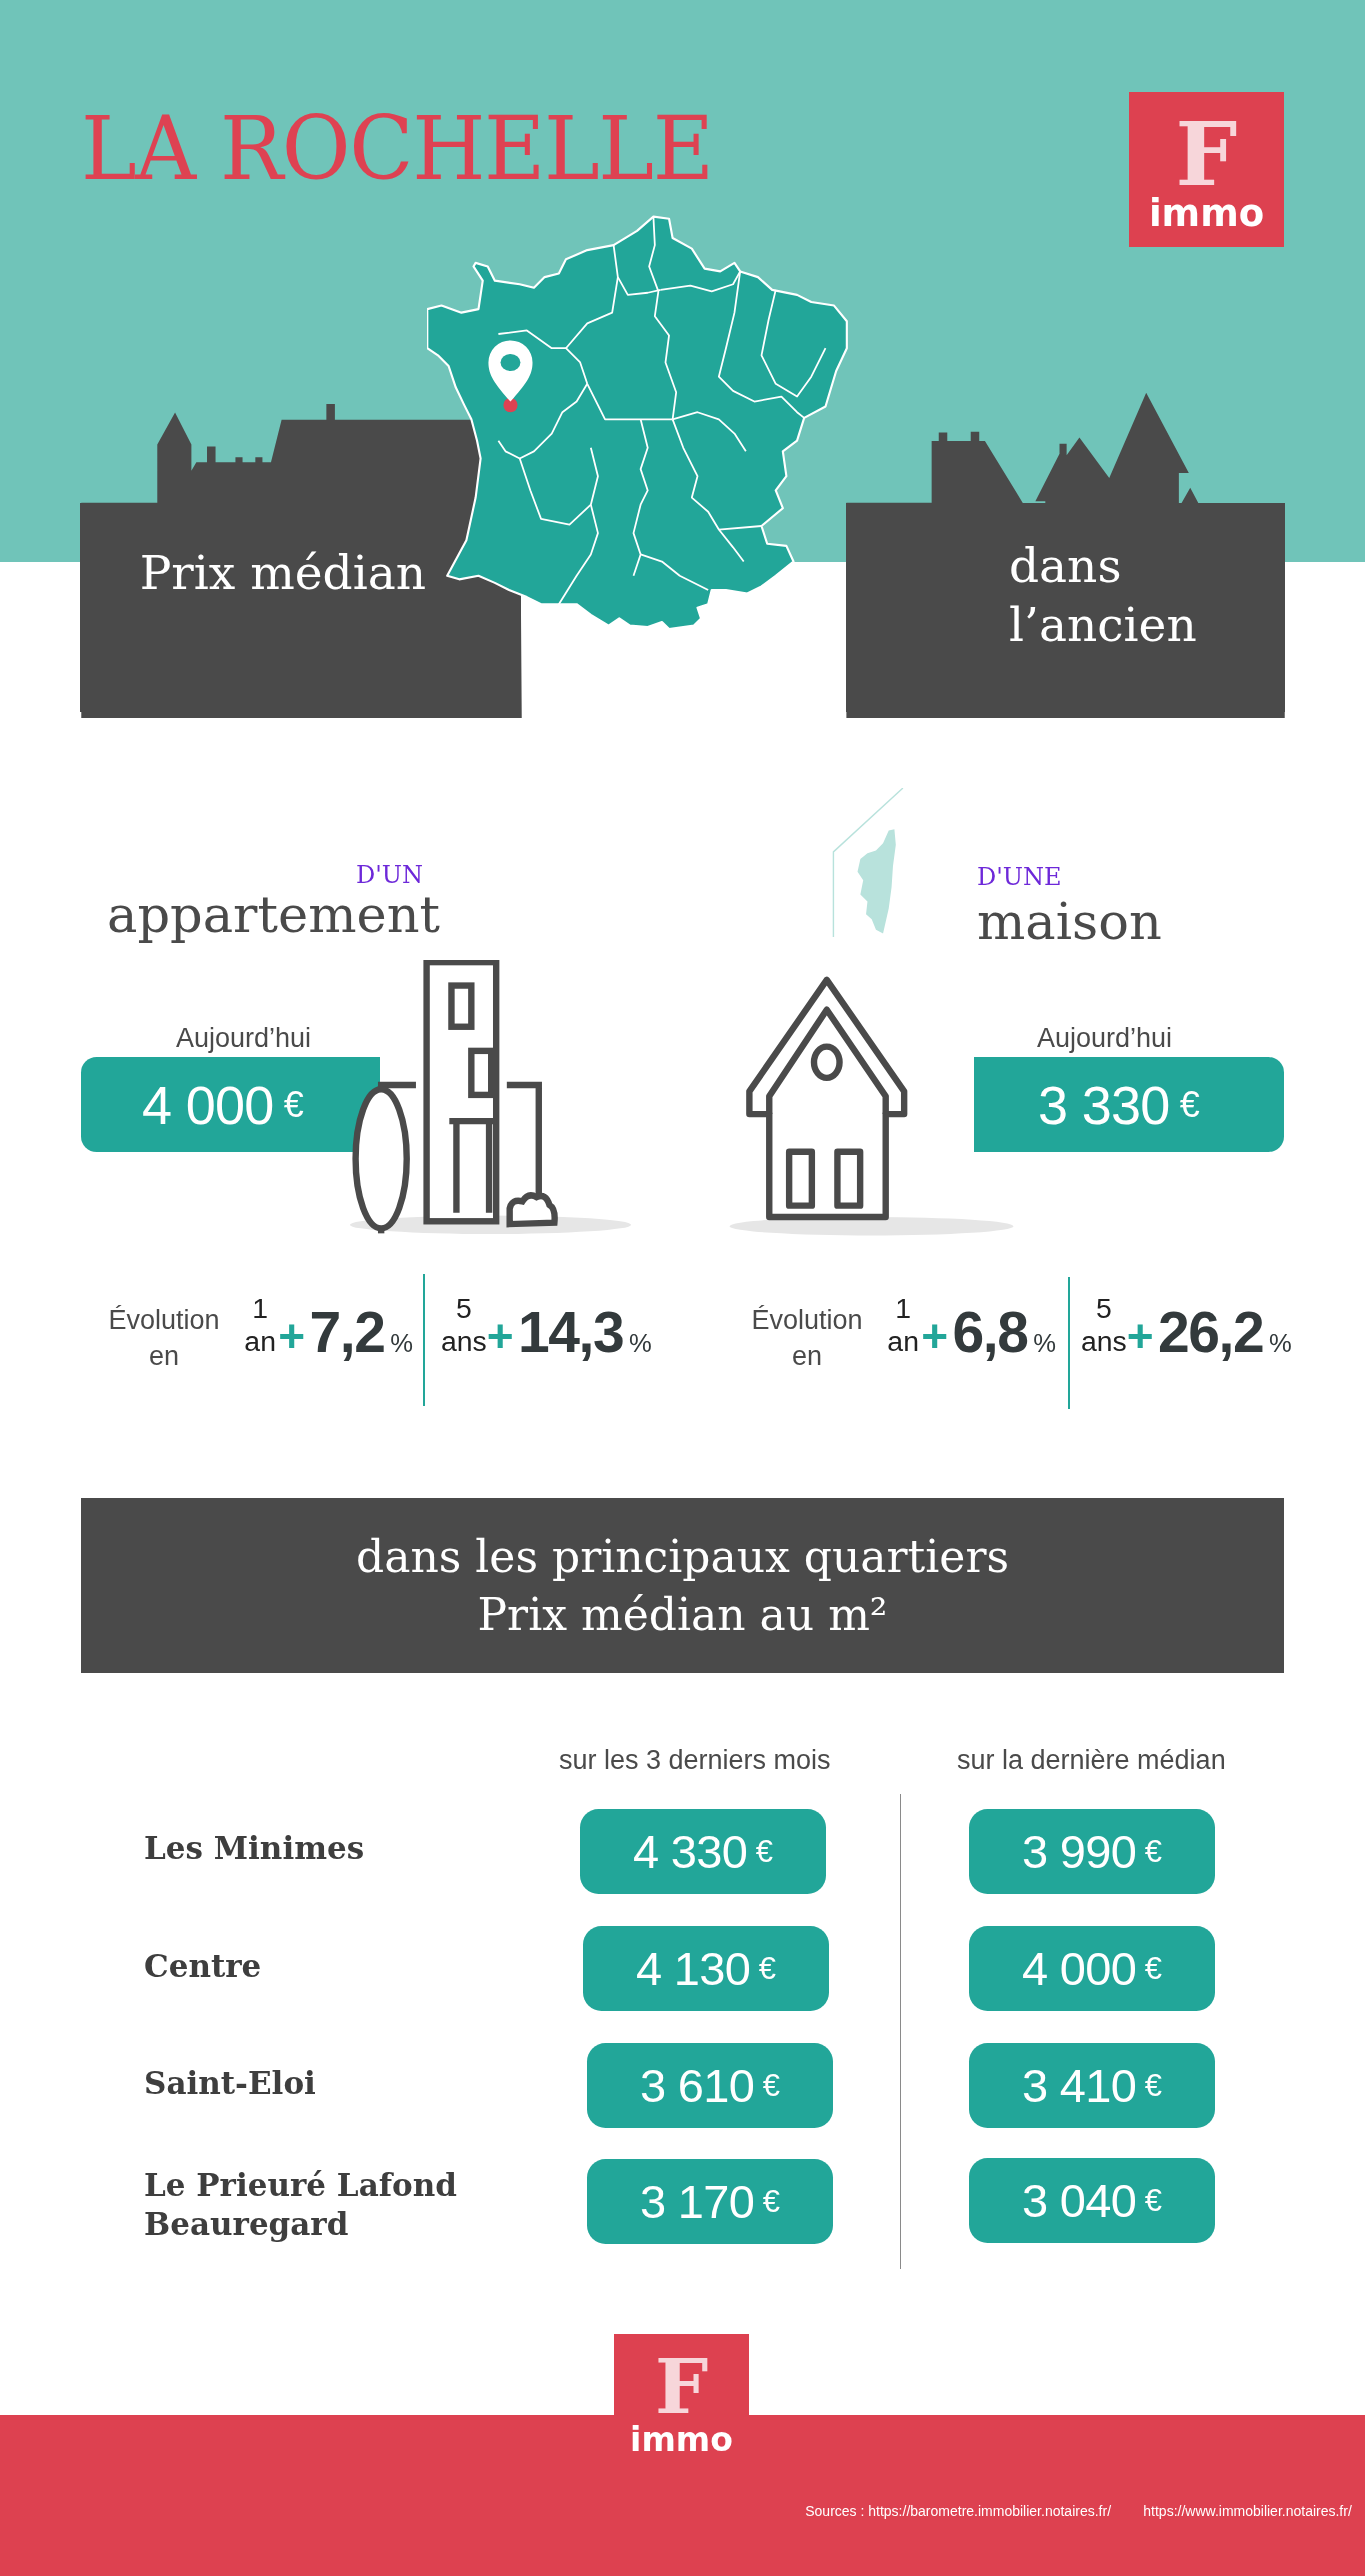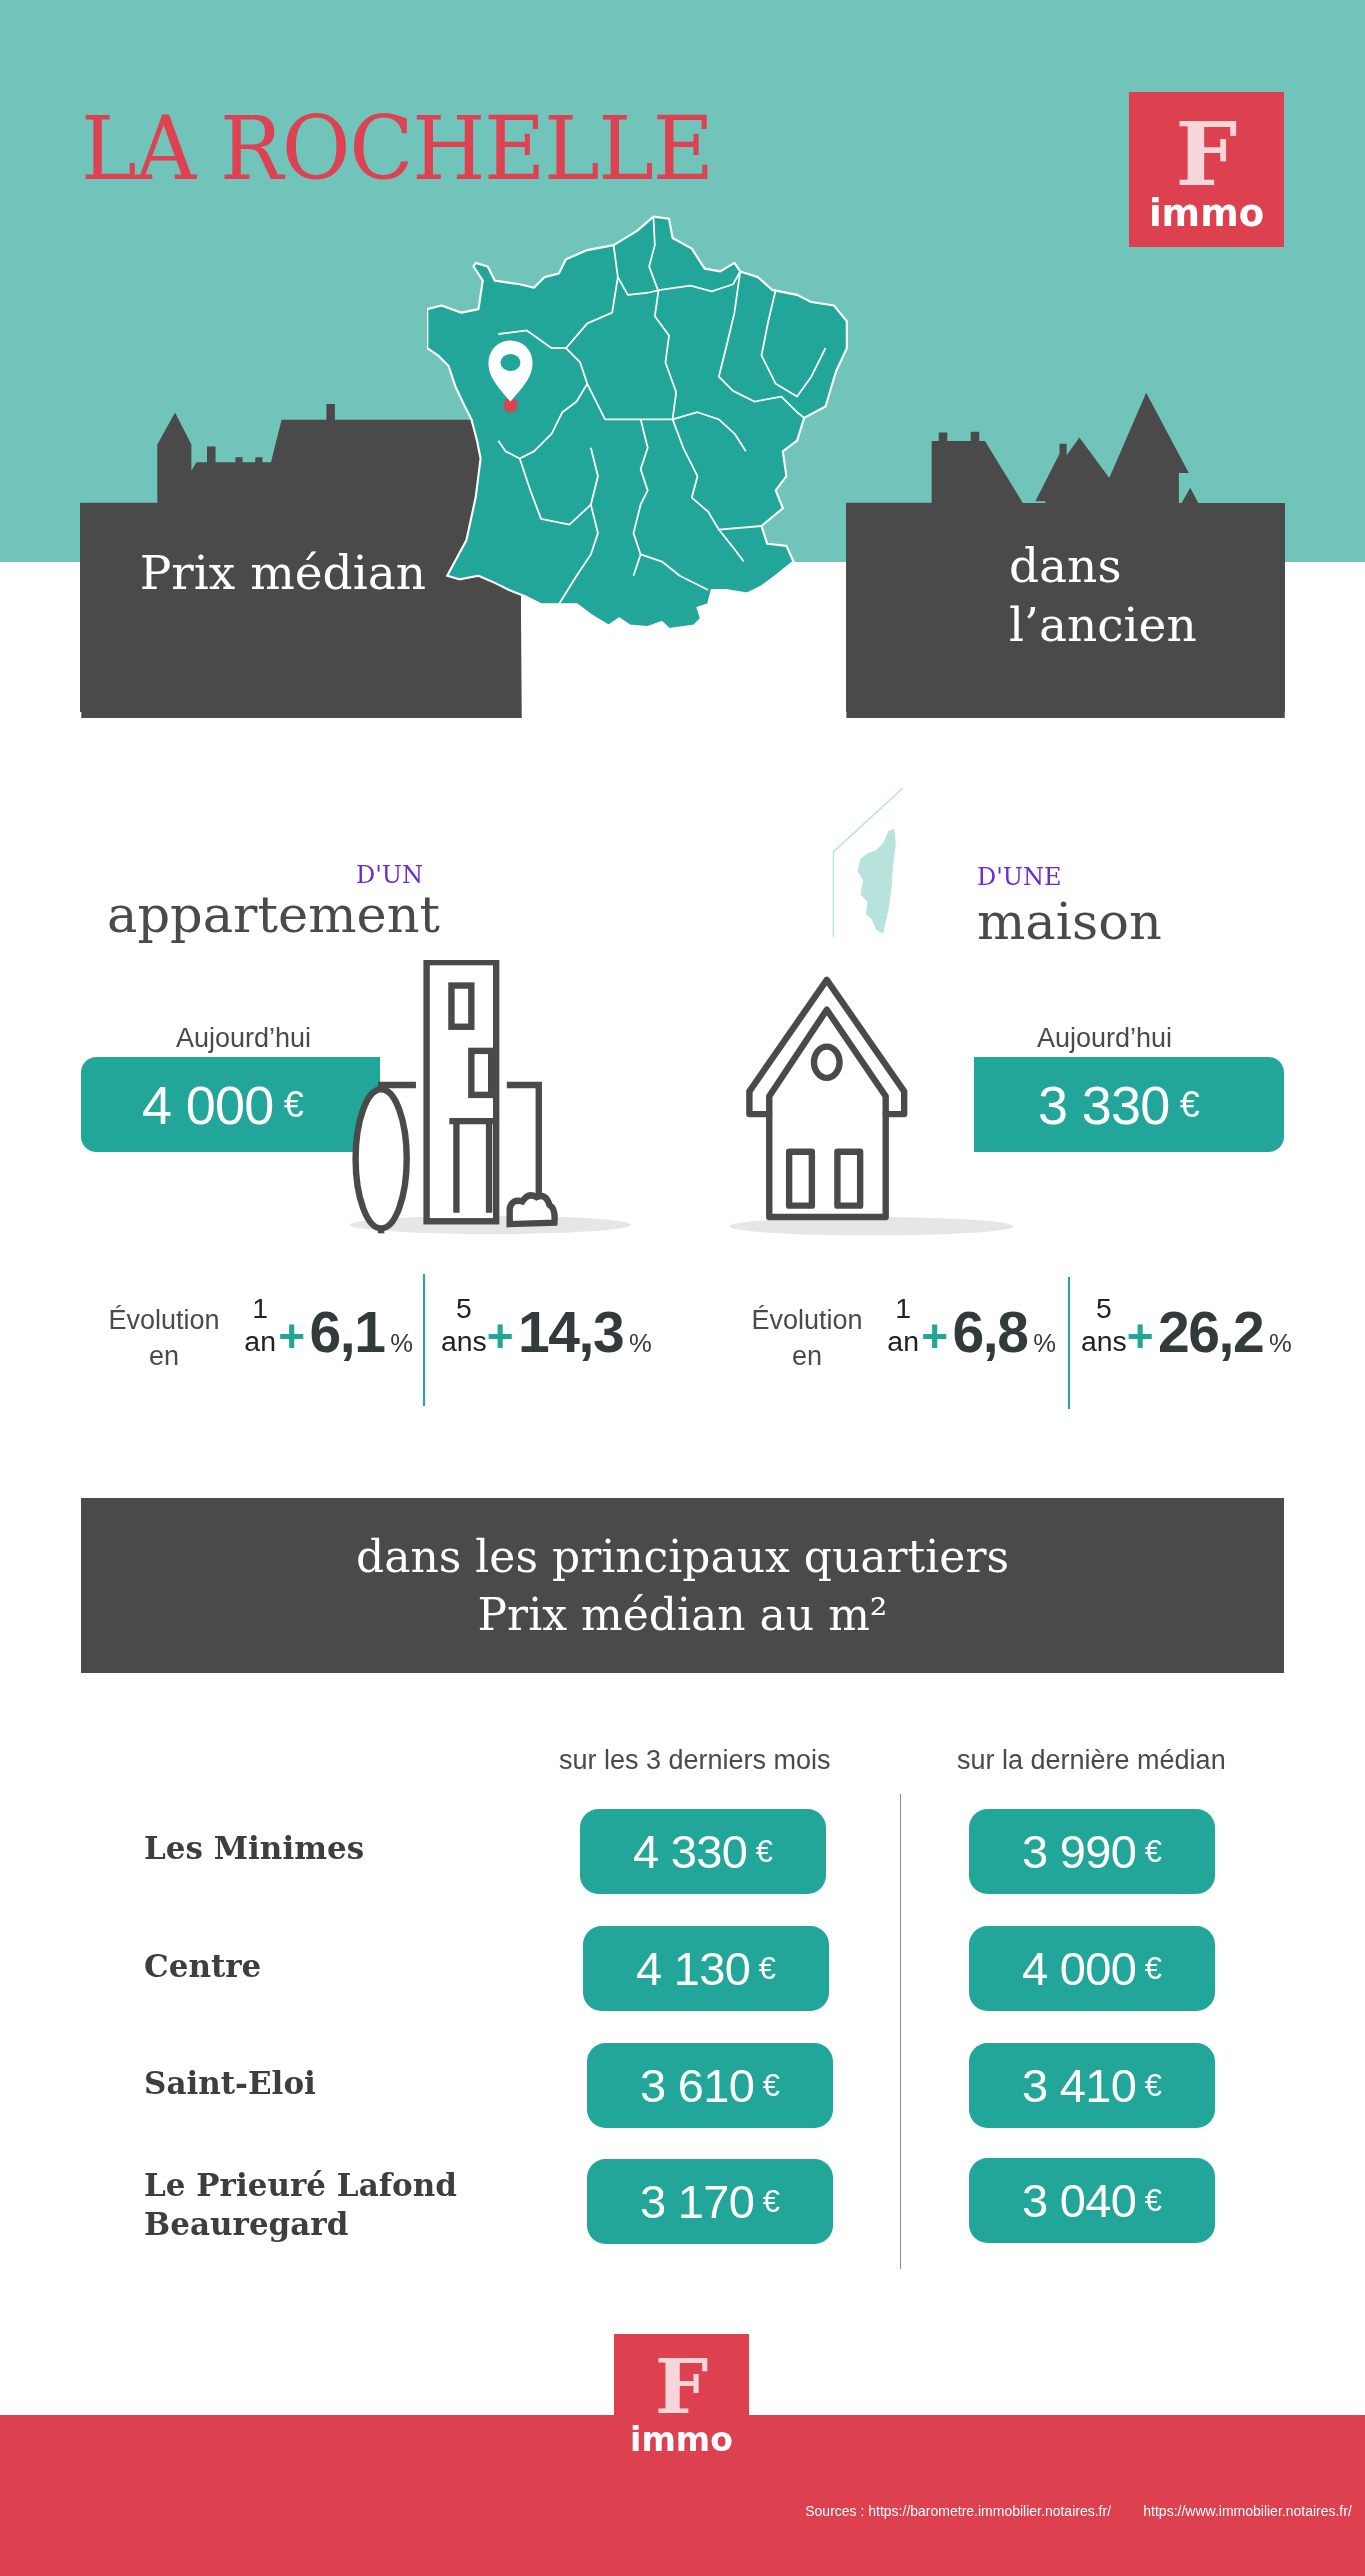--- a/index.html
+++ b/index.html
@@ -225,21 +225,21 @@
 </svg>
 
 <div class="abs evo-label apt-evo-label">
   <div>Évolution</div>
   <div>en</div>
 </div>
 <div class="abs evo-col a1">
   <div class="period">1 an</div>
   <div class="pct-row">
     <span class="pct-plus">+</span>
-    <span class="pct-val">6,1</span>
+    <span class="pct-val">7,2</span>
     <span class="pct-sign">%</span>
   </div>
 </div>
 <div class="abs vdiv apt-div"></div>
 <div class="abs evo-col a5">
   <div class="period">5 ans</div>
   <div class="pct-row">
     <span class="pct-plus">+</span>
     <span class="pct-val">14,3</span>
     <span class="pct-sign">%</span>

